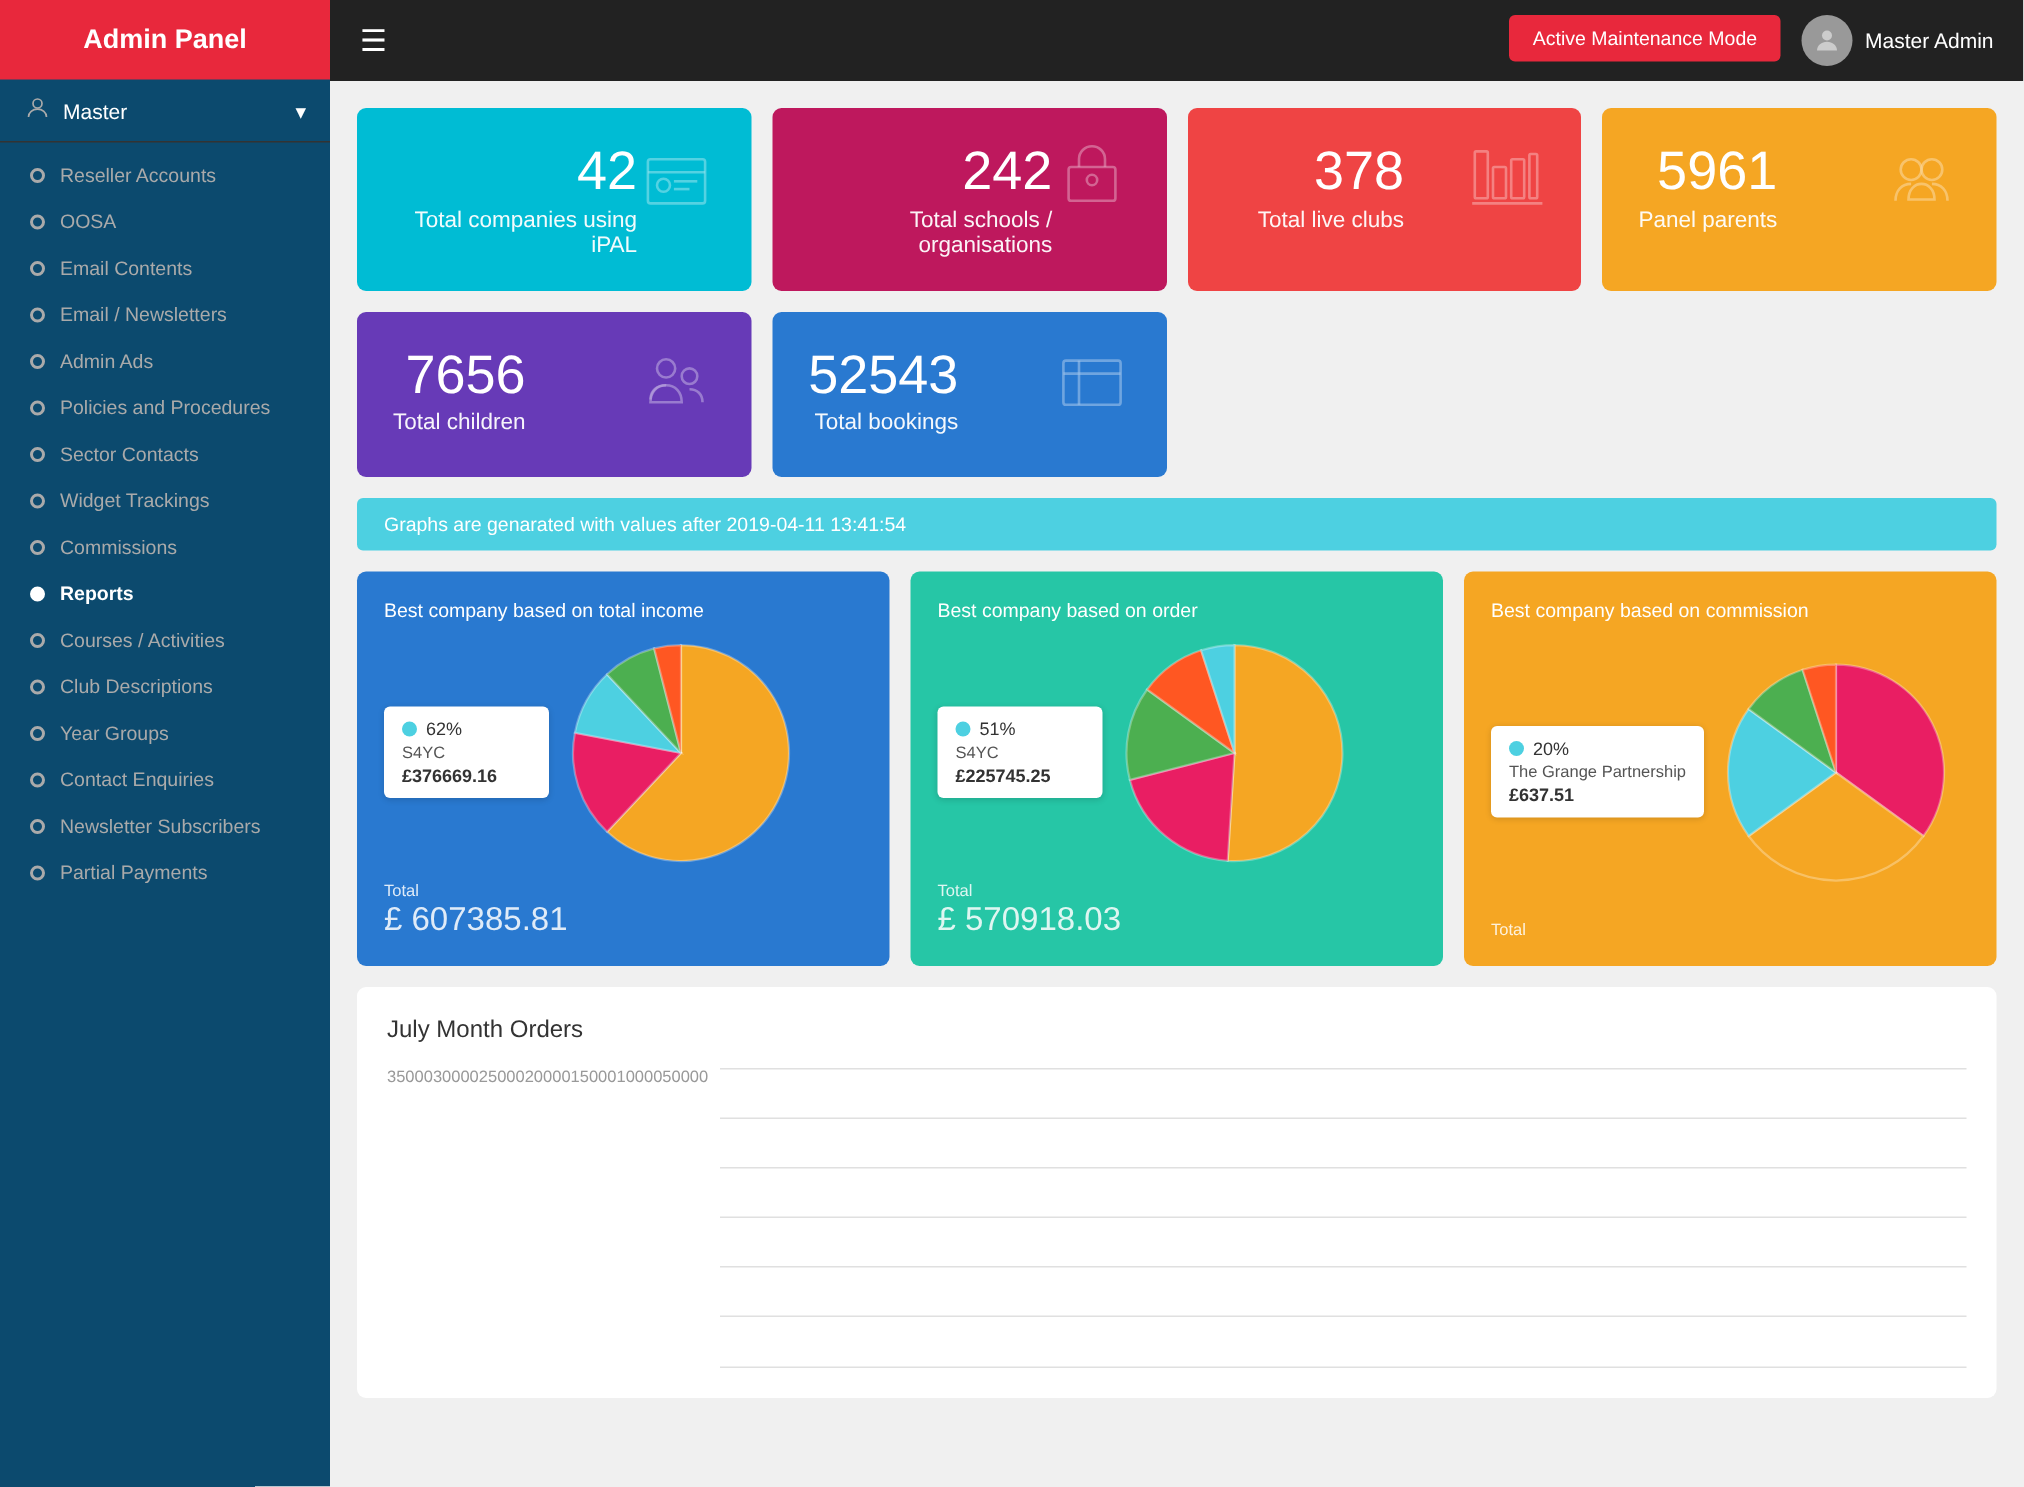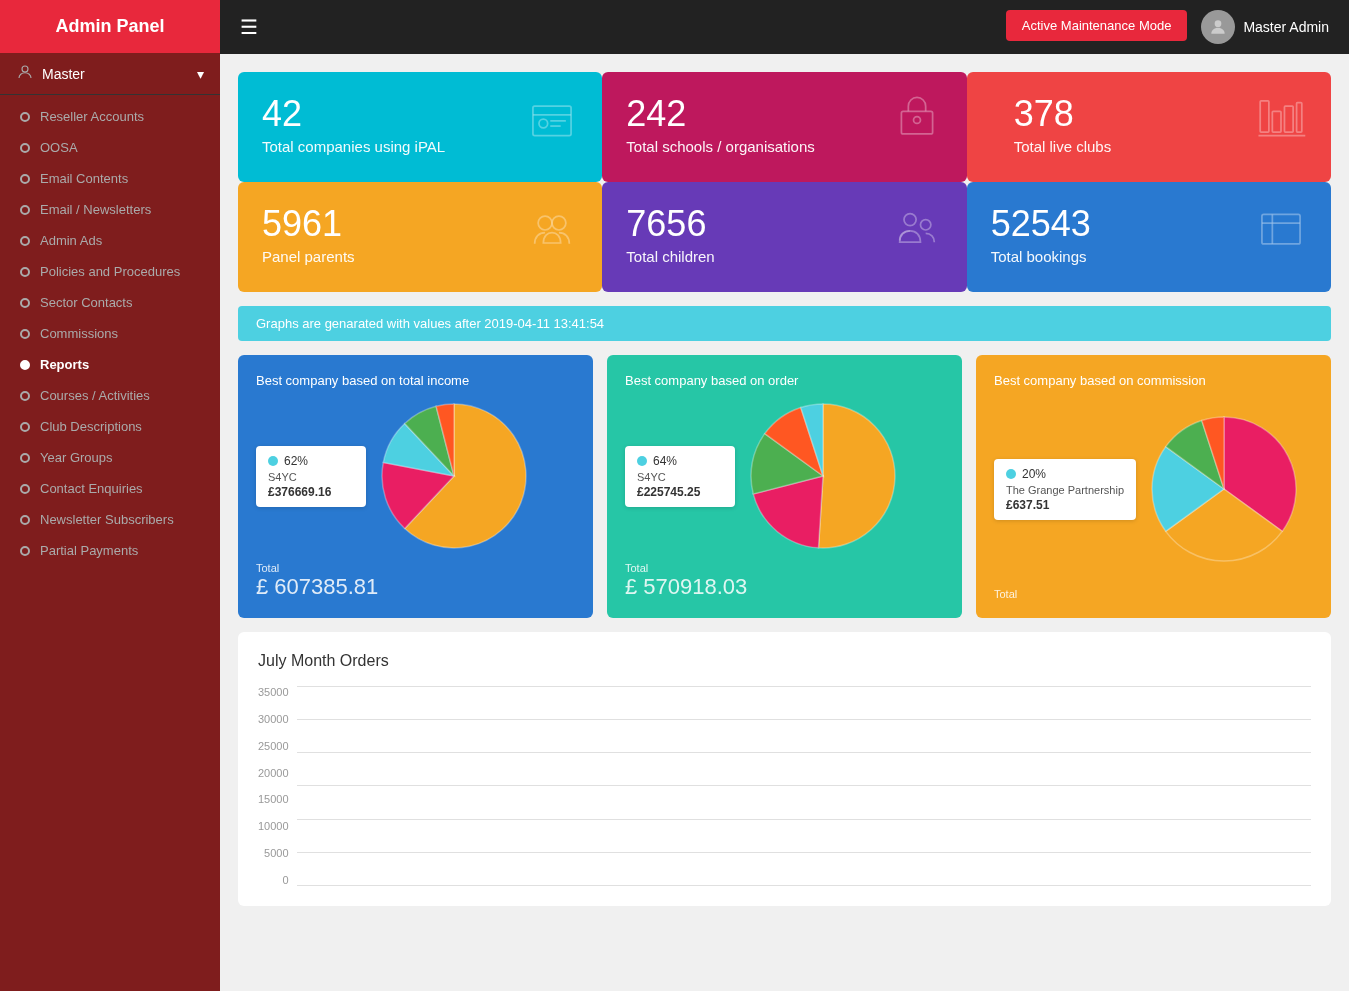--- a/index.html
+++ b/index.html
@@ -2,21 +2,21 @@
 <html><head>
   <meta charset="utf-8">
   <style>
     * { box-sizing: border-box; margin: 0; padding: 0; }
     body { font-family: 'Segoe UI', Arial, sans-serif; background: #f0f0f0; display: flex; height: 100vh; overflow: hidden; }
 
     
     #sidebar {
       width: 220px;
       min-width: 220px;
-      background: #7f1d1d;
+      background: #0c4a6e;
       color: #ccc;
       display: flex;
       flex-direction: column;
       height: 100vh;
       overflow-y: auto;
     }
     #sidebar-header {
       background: #e8283c;
       color: white;
       font-size: 18px;
@@ -121,22 +121,24 @@
 
     
     #content {
       padding: 18px;
       flex: 1;
     }
 
     
     .stats-row {
       display: grid;
-      grid-template-columns: repeat(3, 1fr);
+      grid-template-columns: repeat(4, 1fr);
+      gap: 14px;
       margin-bottom: 14px;
+      text-align: right;
     }
     .stat-card {
       border-radius: 6px;
       padding: 22px 24px;
       color: white;
       display: flex;
       align-items: flex-start;
       justify-content: space-between;
       min-height: 110px;
     }
@@ -266,21 +268,21 @@
     }
     .bar-chart-area {
       position: relative;
       height: 200px;
       display: flex;
       align-items: flex-end;
       gap: 0;
     }
     .y-axis {
       display: flex;
-      flex-direction: column;
+      flex-direction: row;
       justify-content: space-between;
       height: 100%;
       margin-right: 8px;
       font-size: 11px;
       color: #999;
       text-align: right;
     }
     .chart-grid {
       flex: 1;
       height: 100%;
@@ -354,20 +356,24 @@
         <span class="dot"></span>
         <span>Admin Ads</span>
       </div>
       <div class="sidebar-item">
         <span class="dot"></span>
         <span>Policies and Procedures</span>
       </div>
       <div class="sidebar-item">
         <span class="dot"></span>
         <span>Sector Contacts</span>
+      </div>
+      <div class="sidebar-item">
+        <span class="dot"></span>
+        <span>Widget Trackings</span>
       </div>
       <div class="sidebar-item">
         <span class="dot"></span>
         <span>Commissions</span>
       </div>
       <div class="sidebar-item active">
         <span class="dot"></span>
         <span>Reports</span>
       </div>
       <div class="sidebar-item">
@@ -518,21 +524,21 @@
       <div>Total</div>
       <div class="total-amount">£ 607385.81</div>
     </div>
   </div>
         <div class="chart-card chart-card-teal">
     <div class="chart-title">Best company based on order</div>
     <div class="chart-body">
       <div class="chart-legend">
         <div class="legend-pct">
           <span class="legend-dot" style="background:#4dd0e1"></span>
-          <span>64%</span>
+          <span>51%</span>
         </div>
         <div class="legend-name">S4YC</div>
         <div class="legend-value">£225745.25</div>
       </div>
       <svg class="pie-svg" width="152" height="152" viewBox="0 0 152 152">
               <path d="M76,76 L76.00,4.00 A72,72 0 1,1 71.48,147.86 Z" fill="#f5a623" stroke="rgba(255,255,255,0.3)" stroke-width="1.5"></path>
               <path d="M76,76 L71.48,147.86 A72,72 0 0,1 6.26,93.91 Z" fill="#e91e63" stroke="rgba(255,255,255,0.3)" stroke-width="1.5"></path>
               <path d="M76,76 L6.26,93.91 A72,72 0 0,1 17.75,33.68 Z" fill="#4caf50" stroke="rgba(255,255,255,0.3)" stroke-width="1.5"></path>
               <path d="M76,76 L17.75,33.68 A72,72 0 0,1 53.75,7.52 Z" fill="#ff5722" stroke="rgba(255,255,255,0.3)" stroke-width="1.5"></path>
               <path d="M76,76 L53.75,7.52 A72,72 0 0,1 76.00,4.00 Z" fill="#4dd0e1" stroke="rgba(255,255,255,0.3)" stroke-width="1.5"></path>

